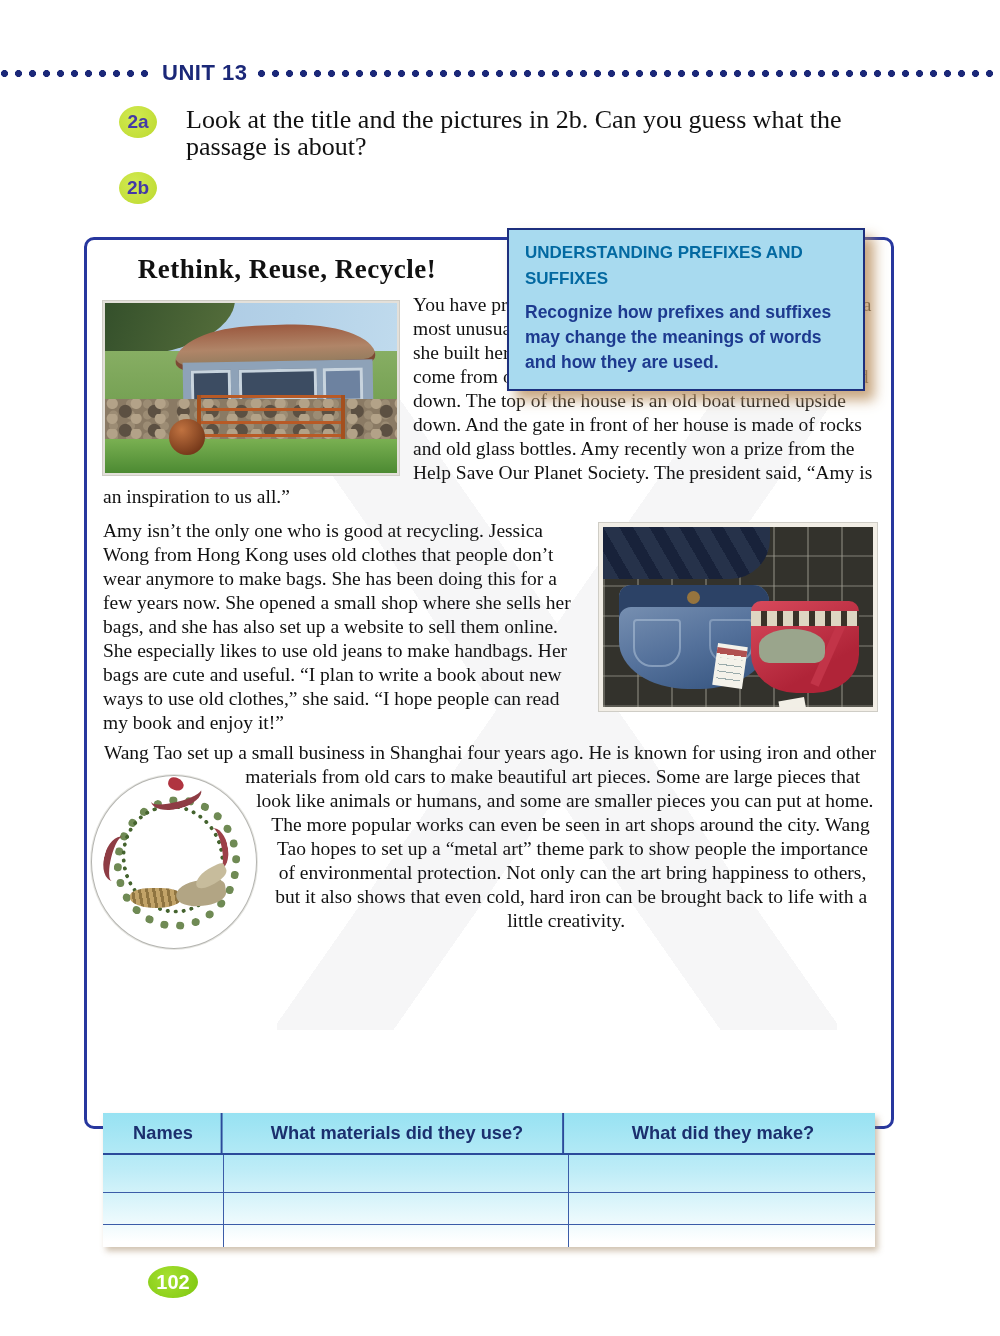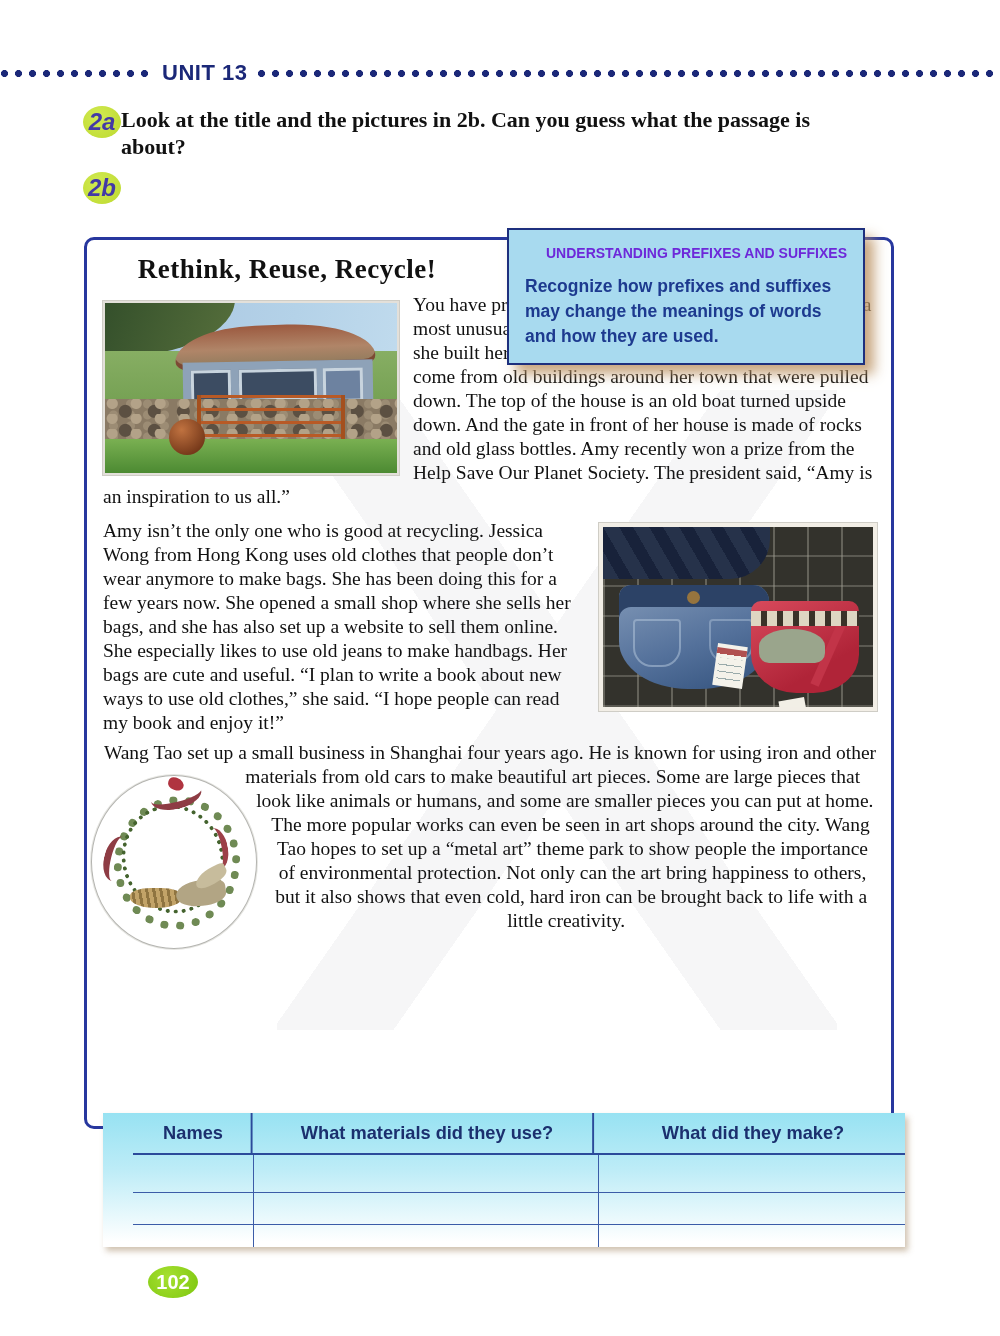--- a/index.html
+++ b/index.html
@@ -12,39 +12,39 @@
   .dots{height:9px;background-image:radial-gradient(circle at 4.5px 4.5px,#1b2878 3.2px,transparent 3.8px);background-size:14px 9px;background-repeat:repeat-x;}
   .dots.left{width:152px;}
   .dots.right{flex:1;}
   .unit-label{font-family:"Liberation Sans",sans-serif;font-weight:bold;font-size:22px;color:#1b2878;margin:0 10px;letter-spacing:0.5px;}
   
   .ex-row{position:absolute;left:83px;display:flex;align-items:flex-start;}
   .ex-2a{top:106px;width:820px;}
   .ex-2b{top:172px;width:820px;}
   .badge{flex:0 0 auto;width:38px;height:32px;border-radius:50%;background:radial-gradient(circle at 40% 35%,#d2ea52,#bcd92e);
     display:flex;align-items:center;justify-content:center;
-    font-family:"Liberation Sans",sans-serif;font-weight:bold;font-style:italic;font-size:24px;color:#4339a6;}
-  .ex-text{font-weight:bold;font-size:22px;line-height:27px;width:745px;}
+    font-family:"Liberation Sans",sans-serif;font-weight:bold;font-size:19px;color:#4339a6;margin-left:36px;}
+  .ex-text{margin-left:29px;font-weight:normal;font-size:26px;line-height:27px;width:745px;}
   
   .main-box{position:absolute;left:84px;top:237px;width:804px;height:886px;border:3px solid #27379e;border-radius:10px;background:#fff;}
   .watermark{position:absolute;left:190px;top:150px;width:560px;height:640px;opacity:0.05;background:
     linear-gradient(55deg,transparent 44%,#667 44% 56%,transparent 56%),
     linear-gradient(-55deg,transparent 44%,#667 44% 56%,transparent 56%);pointer-events:none;}
   .passage-title{margin:14px 0 6px 0;width:400px;text-align:center;font-weight:bold;font-size:27px;letter-spacing:0.5px;}
   .para{font-size:19.5px;line-height:24px;}
   .p1{margin:0 0 0 16px;width:392px;}
   .p2-wrap{margin:8px 14px 0 16px;}
   .p3-wrap{margin:10px 14px 0 16px;}
   .p4-wrap{margin:6px 14px 0 16px;}
   .p4{text-align:center;}
   
   .info-box{position:absolute;left:420px;top:-12px;width:322px;background:#a8daef;border:2px solid #1d2f7d;
     padding:10px 16px 14px 16px;box-shadow:9px 9px 12px rgba(190,150,104,0.85);
     font-family:"Liberation Sans",sans-serif;}
-  .info-title{font-weight:bold;font-size:14px;line-height:26px;color:#6d28d9;text-align:right;}
+  .info-title{font-weight:bold;font-size:17px;line-height:26px;color:#0369a1;}
   .info-body{margin-top:8px;font-weight:bold;font-size:17.5px;line-height:25px;color:#1d3a8f;}
   
   .house-photo{float:left;width:292px;height:170px;border:2px solid #e3e0da;outline:1px solid #cfcdc6;
     margin:8px 14px 4px 0;position:relative;overflow:hidden;background:linear-gradient(100deg,#a8c4e0 0%,#b4d2e8 60%,#c2dcee 100%);}
   .hp-hill{position:absolute;left:-20px;top:-18px;width:150px;height:72px;background:linear-gradient(110deg,#2e4a28,#57703c);border-radius:0 0 80% 20%;}
   .hp-field{position:absolute;left:0;top:48px;width:100%;height:70px;background:linear-gradient(#87ae63,#6f9c4e);}
   .hp-boat{position:absolute;left:70px;top:22px;width:200px;height:42px;background:linear-gradient(#9c5a40,#b08568 55%,#8d7a5c);
     border-radius:48% 52% 14px 14px / 95% 95% 10px 10px;transform:rotate(-2deg);box-shadow:inset 0 -5px 0 #7c4a34;}
   .hp-wall{position:absolute;left:78px;top:58px;width:190px;height:48px;background:#8ea2b8;transform:rotate(-1deg);}
   .hp-win1,.hp-win2,.hp-win3{position:absolute;top:8px;background:#3c4c62;border:3px solid #c8d4de;}
@@ -88,21 +88,21 @@
   .w-ribbon2{position:absolute;left:12px;top:60px;width:20px;height:46px;border-radius:50%;border-left:7px solid #8e3c44;transform:rotate(14deg);}
   .w-ribbon3{position:absolute;left:112px;top:52px;width:18px;height:42px;border-radius:50%;border-right:6px solid #9c4048;transform:rotate(-10deg);}
   .w-bow{position:absolute;left:76px;top:2px;width:16px;height:12px;background:#b03440;border-radius:40% 60% 50% 50%;transform:rotate(20deg);}
   .w-bird{position:absolute;left:84px;top:104px;width:50px;height:26px;background:#b2a584;border-radius:60% 40% 50% 60%;transform:rotate(-8deg);}
   .w-wing{position:absolute;left:20px;top:-10px;width:34px;height:16px;background:#c7bc9c;border-radius:80% 20% 60% 40%;transform:rotate(-18deg);}
   .w-nest{position:absolute;left:38px;top:112px;width:52px;height:20px;background:repeating-linear-gradient(80deg,#c2a368 0 4px,#8f7440 4px 7px);border-radius:40% 40% 50% 50%;}
   
   .fill-table{position:absolute;left:103px;top:1113px;width:772px;height:134px;
     background:linear-gradient(180deg,#97e2f2 0%,#bdecf7 42%,#ffffff 96%);
     box-shadow:3px 4px 6px rgba(150,120,80,0.45);z-index:5;
-    font-family:"Liberation Sans",sans-serif;padding-left:30px;}
+    font-family:"Liberation Sans",sans-serif;}
   .ft-header{display:flex;height:40px;border-bottom:2.5px solid #2b4a9a;}
   .ft-cell{display:flex;align-items:center;justify-content:center;font-weight:bold;font-size:19px;color:#1b2f6e;transform:scaleX(0.96);}
   .c1{width:120px;}.c2{width:344px;}.c3{flex:1;}
   .ft-row{display:flex;border-bottom:1.5px solid #3b5ca8;}
   .r1{height:37px;}.r2{height:31px;}.r3{height:22px;border-bottom:none;}
   .ft-div{border-right:2px solid #2b4a9a;}
   .ft-row .ft-div{border-right:1.5px solid #3b5ca8;}
   
   .page-badge{position:absolute;left:148px;top:1266px;width:50px;height:32px;border-radius:50%;
     background:radial-gradient(circle at 40% 35%,#a6e030,#7cc60f);display:flex;align-items:center;justify-content:center;

